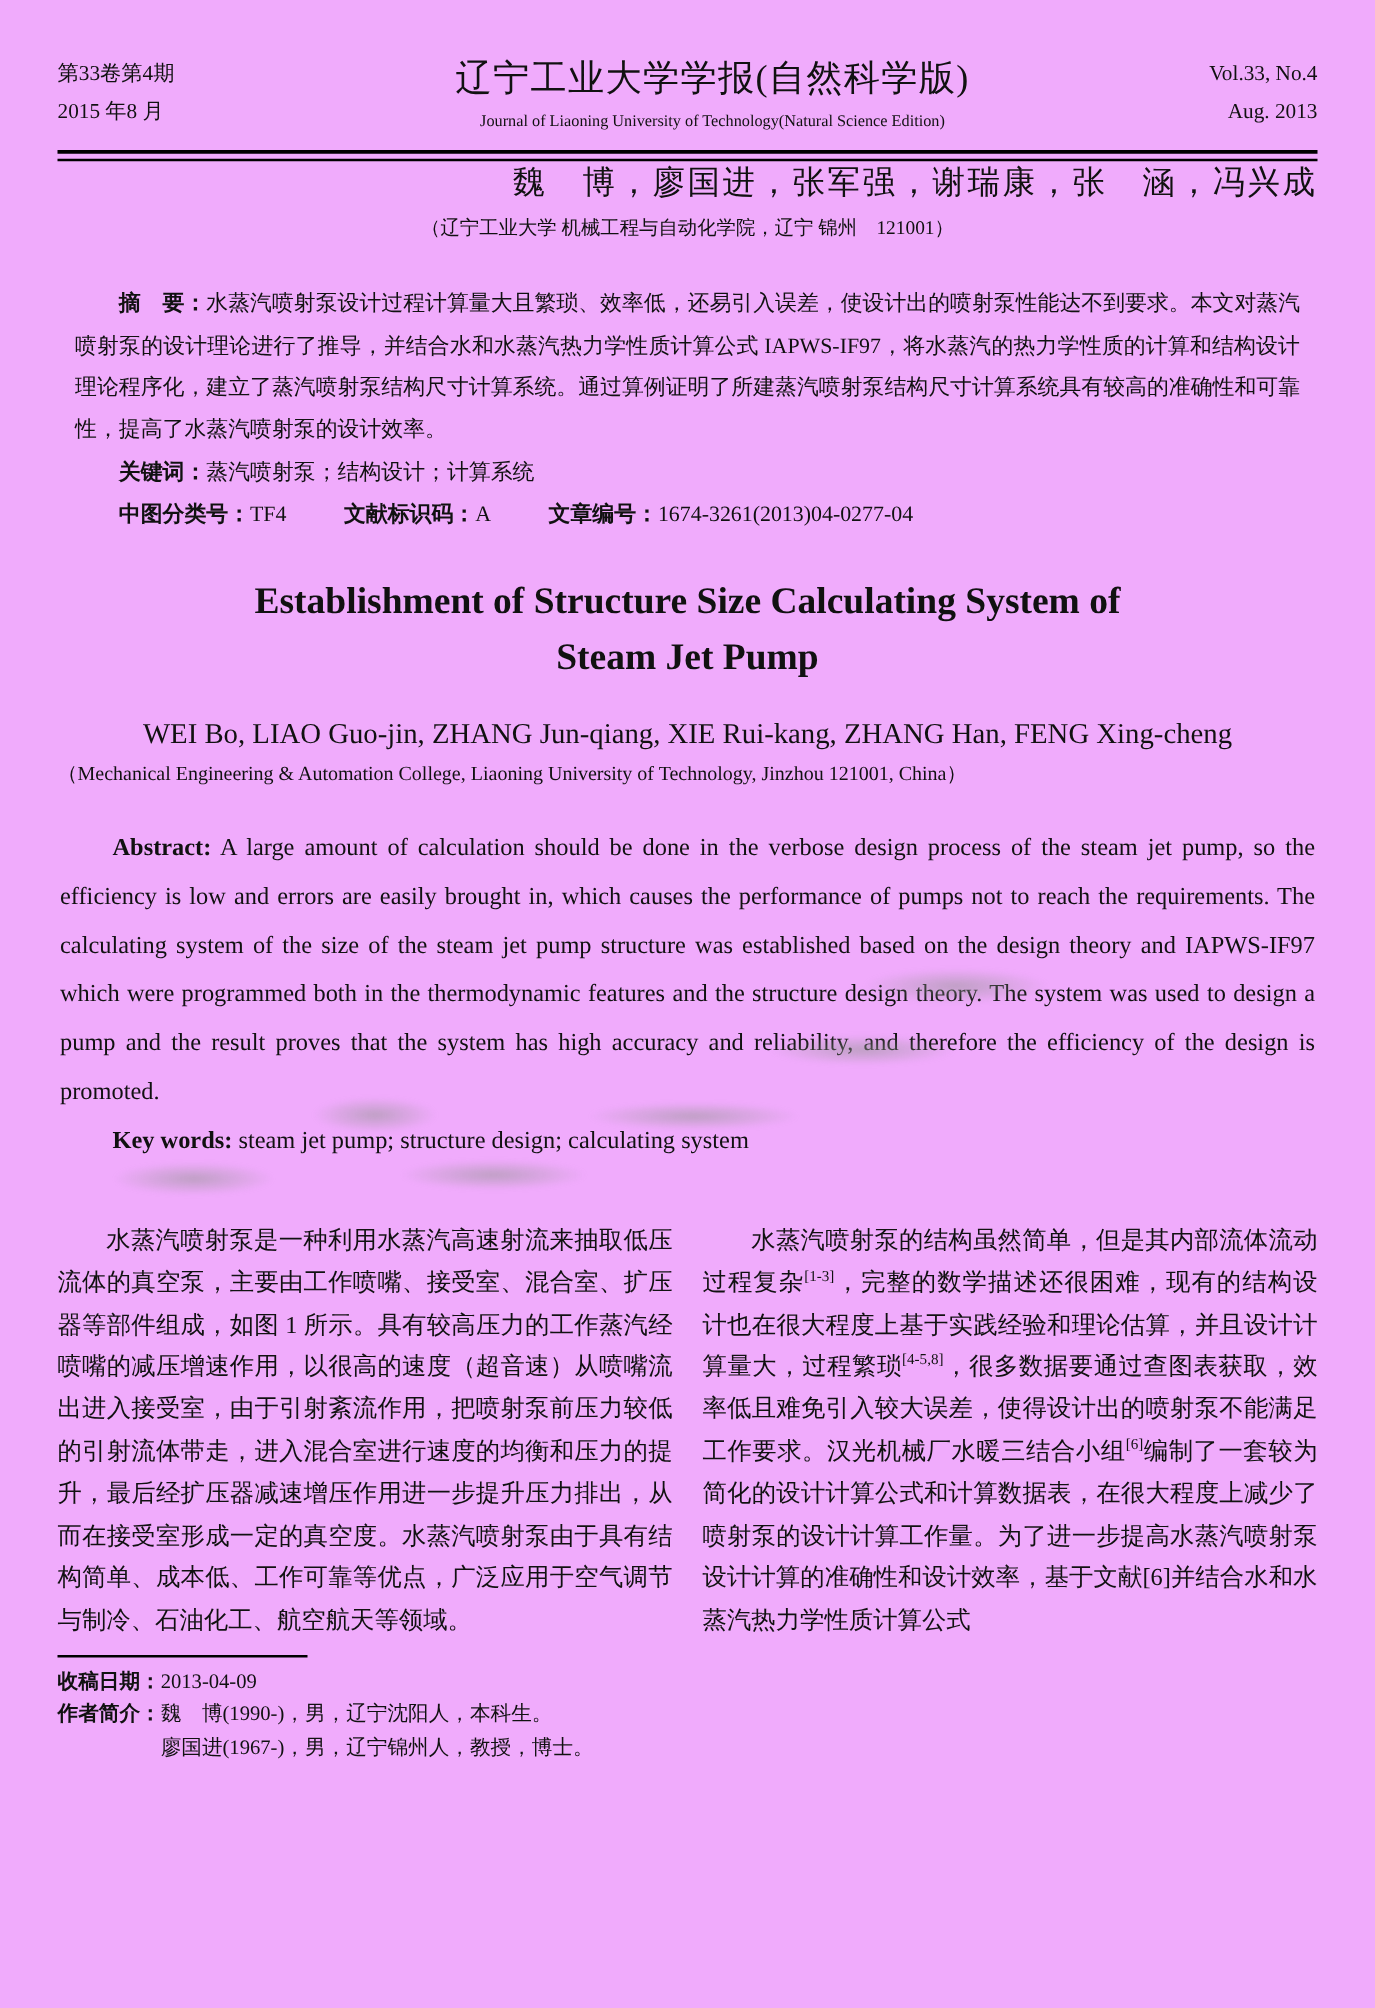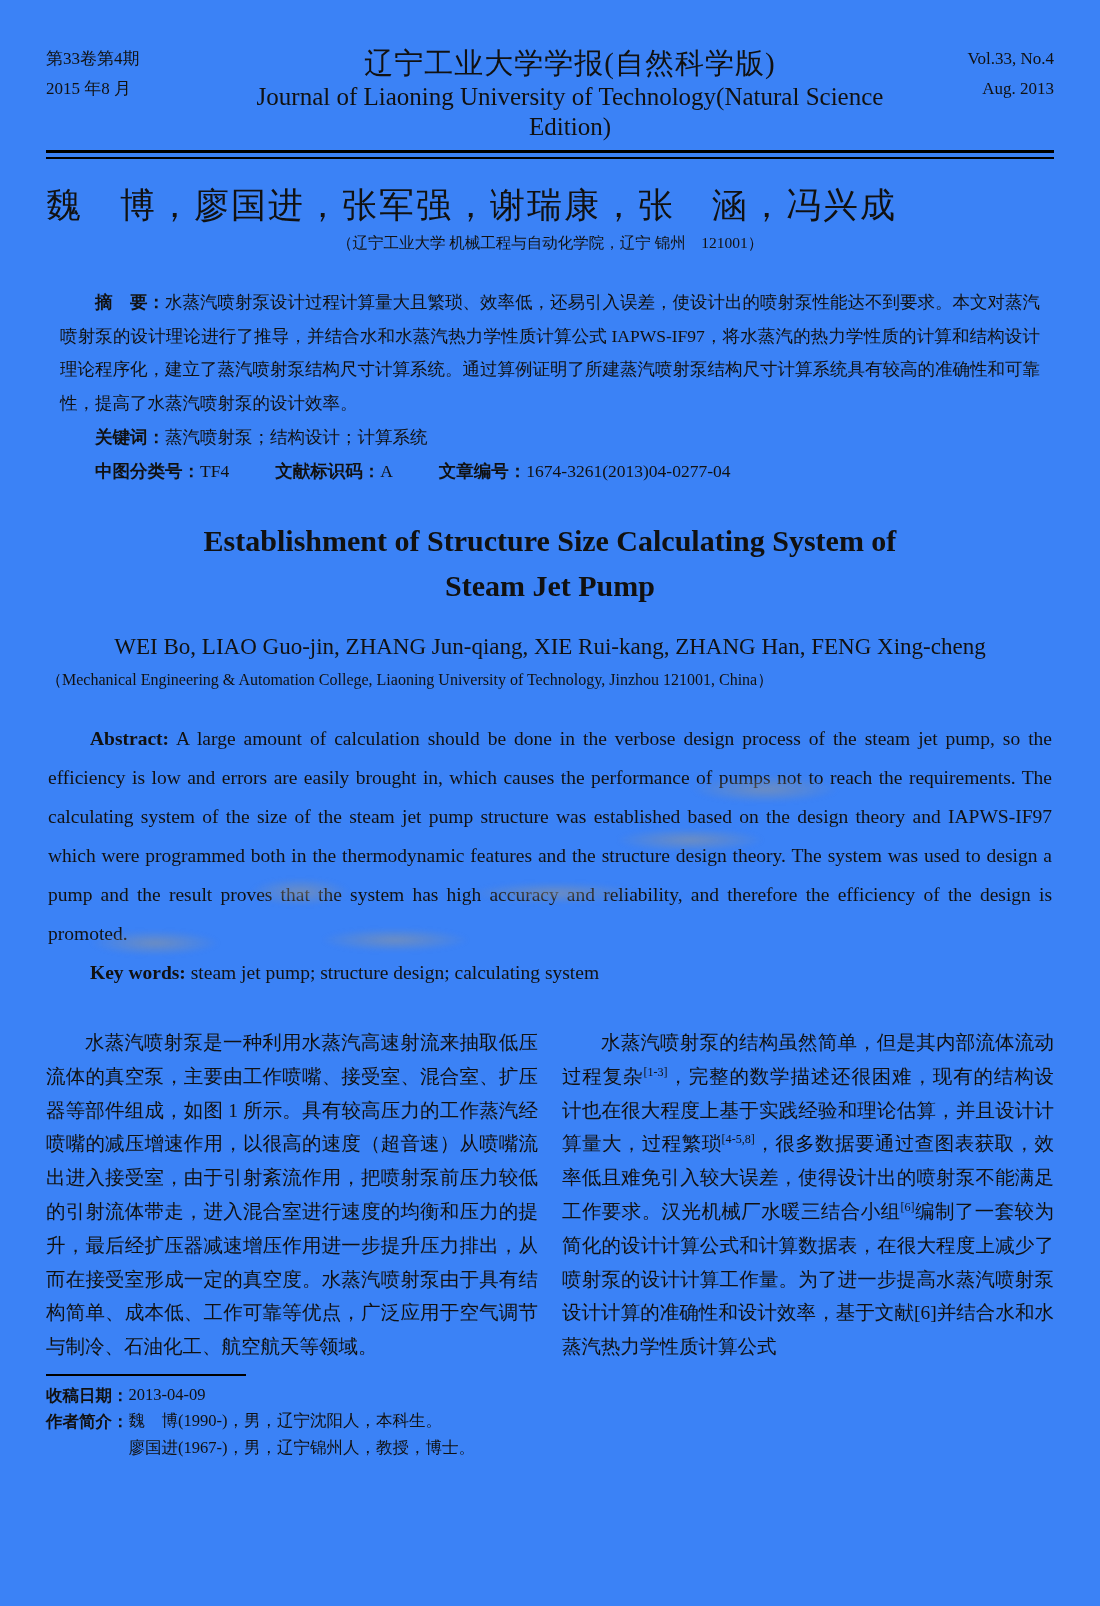--- a/index.html
+++ b/index.html
@@ -1,53 +1,53 @@
 <!DOCTYPE html>
 <html lang="zh"><head>
 <meta charset="utf-8">
 <style>
   html,body{margin:0;padding:0;background:#9a9a9a;}
   .page{
     position:relative;
     width:1100px;height:1606px;
     margin:0 auto;
-    background:#3b82f6;
+    background:#f0abfc;
     box-sizing:border-box;
     padding:44px 46px 0 46px;
     font-family:"Liberation Serif","DejaVu Serif",serif;
     color:#111;
     overflow:hidden;
   }
   
   .jheader{display:flex;justify-content:space-between;align-items:flex-start;}
   .jh-left{width:170px;font-size:17px;line-height:30px;white-space:nowrap;}
   .jh-center{flex:1;text-align:center;}
   .jh-center .cn{font-size:29px;letter-spacing:1px;line-height:38px;}
-  .jh-center .en{font-size:25px;line-height:30px;}
+  .jh-center .en{font-size:13px;line-height:30px;}
   .jh-right{width:130px;text-align:right;font-size:17px;line-height:30px;white-space:nowrap;}
   .rule-double{margin-top:8px;height:4px;border-top:3px solid #000;border-bottom:2px solid #000;}
   
   .title-cn{margin-top:38px;text-align:center;font-size:44px;font-weight:bold;letter-spacing:3px;line-height:52px;}
-  .authors-cn{margin-top:30px;text-align:left;font-size:35px;letter-spacing:2px;line-height:34px;}
+  .authors-cn{text-align:right;font-size:26px;letter-spacing:2px;line-height:34px;}
   .affil-cn{margin-top:9px;text-align:center;font-size:15.5px;line-height:22px;}
   
   .abs-cn{margin:32px 14px 0 14px;font-size:17.5px;line-height:33.5px;text-align:justify;text-indent:2em;}
   .abs-cn b,.kw-cn b,.clc b{font-family:"Liberation Sans","DejaVu Sans",sans-serif;font-weight:bold;}
   .kw-cn{margin:1px 14px 0 14px;font-size:17.5px;line-height:33px;text-indent:2em;}
   .clc{margin:1px 14px 0 14px;font-size:17.5px;line-height:33px;text-indent:2em;}
   .clc .grp{margin-right:46px;}
   
   .title-en{margin-top:30px;text-align:center;font-size:30px;font-weight:bold;line-height:45px;}
   .authors-en{margin-top:24px;text-align:center;font-size:23px;line-height:30px;}
   .affil-en{margin-top:7px;text-align:left;font-size:16px;line-height:22px;}
   
   .abs-en{margin:28px 2px 0 2px;font-size:19.5px;line-height:39px;text-align:justify;text-indent:42px;}
   .kw-en{margin:0 2px 0 2px;font-size:19.5px;line-height:39px;text-indent:42px;}
   
-  .columns{display:flex;gap:24px;margin-top:34px;}
+  .columns{display:flex;gap:24px;margin-top:44px;}
   .col{flex:1;font-size:19.5px;line-height:33.8px;text-align:justify;}
   .col p{margin:0;text-indent:2em;}
   sup{font-size:0.62em;line-height:0;}
   
   .footnote{margin-top:10px;}
   .fn-rule{width:200px;border-top:2.5px solid #000;margin-bottom:6px;}
   .fn-row{display:flex;font-size:16.5px;line-height:26.5px;}
   .fn-label{flex:0 0 auto;font-family:"Liberation Sans","DejaVu Sans",sans-serif;font-weight:bold;}
   .fn-value{flex:1;}
   

